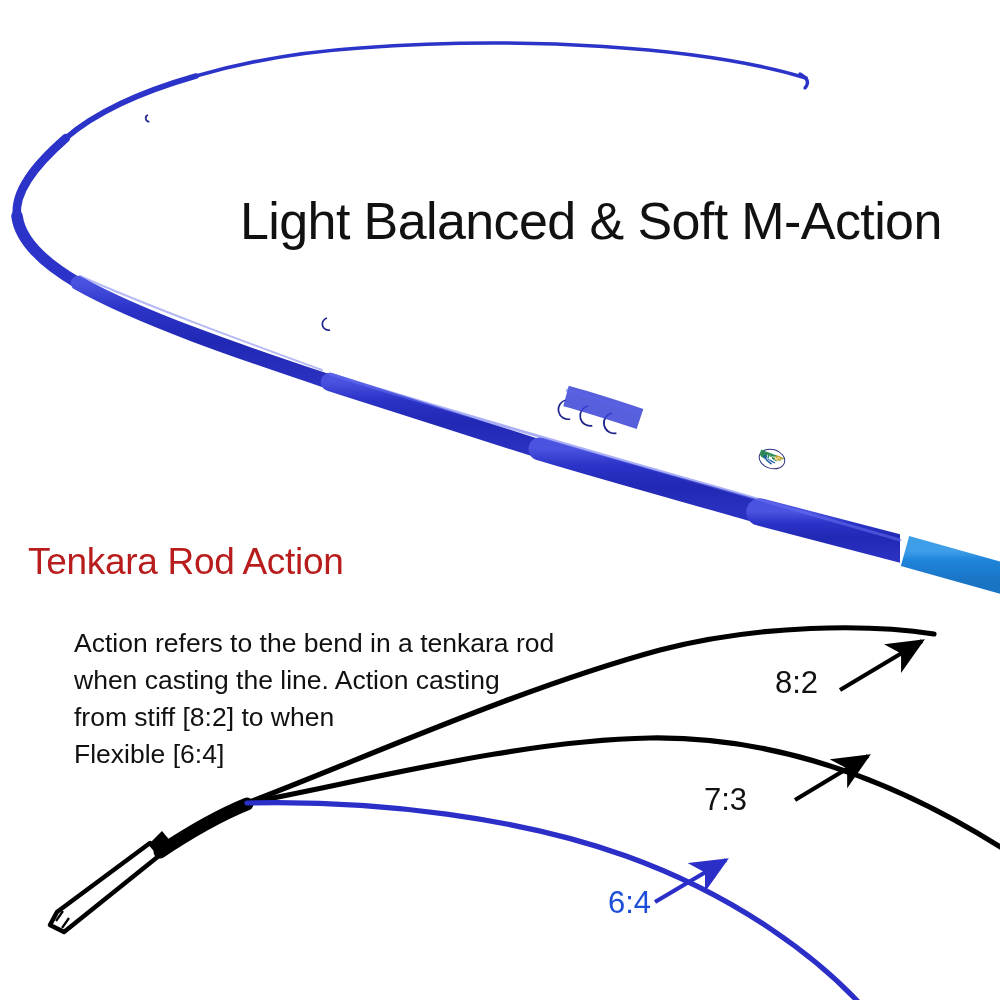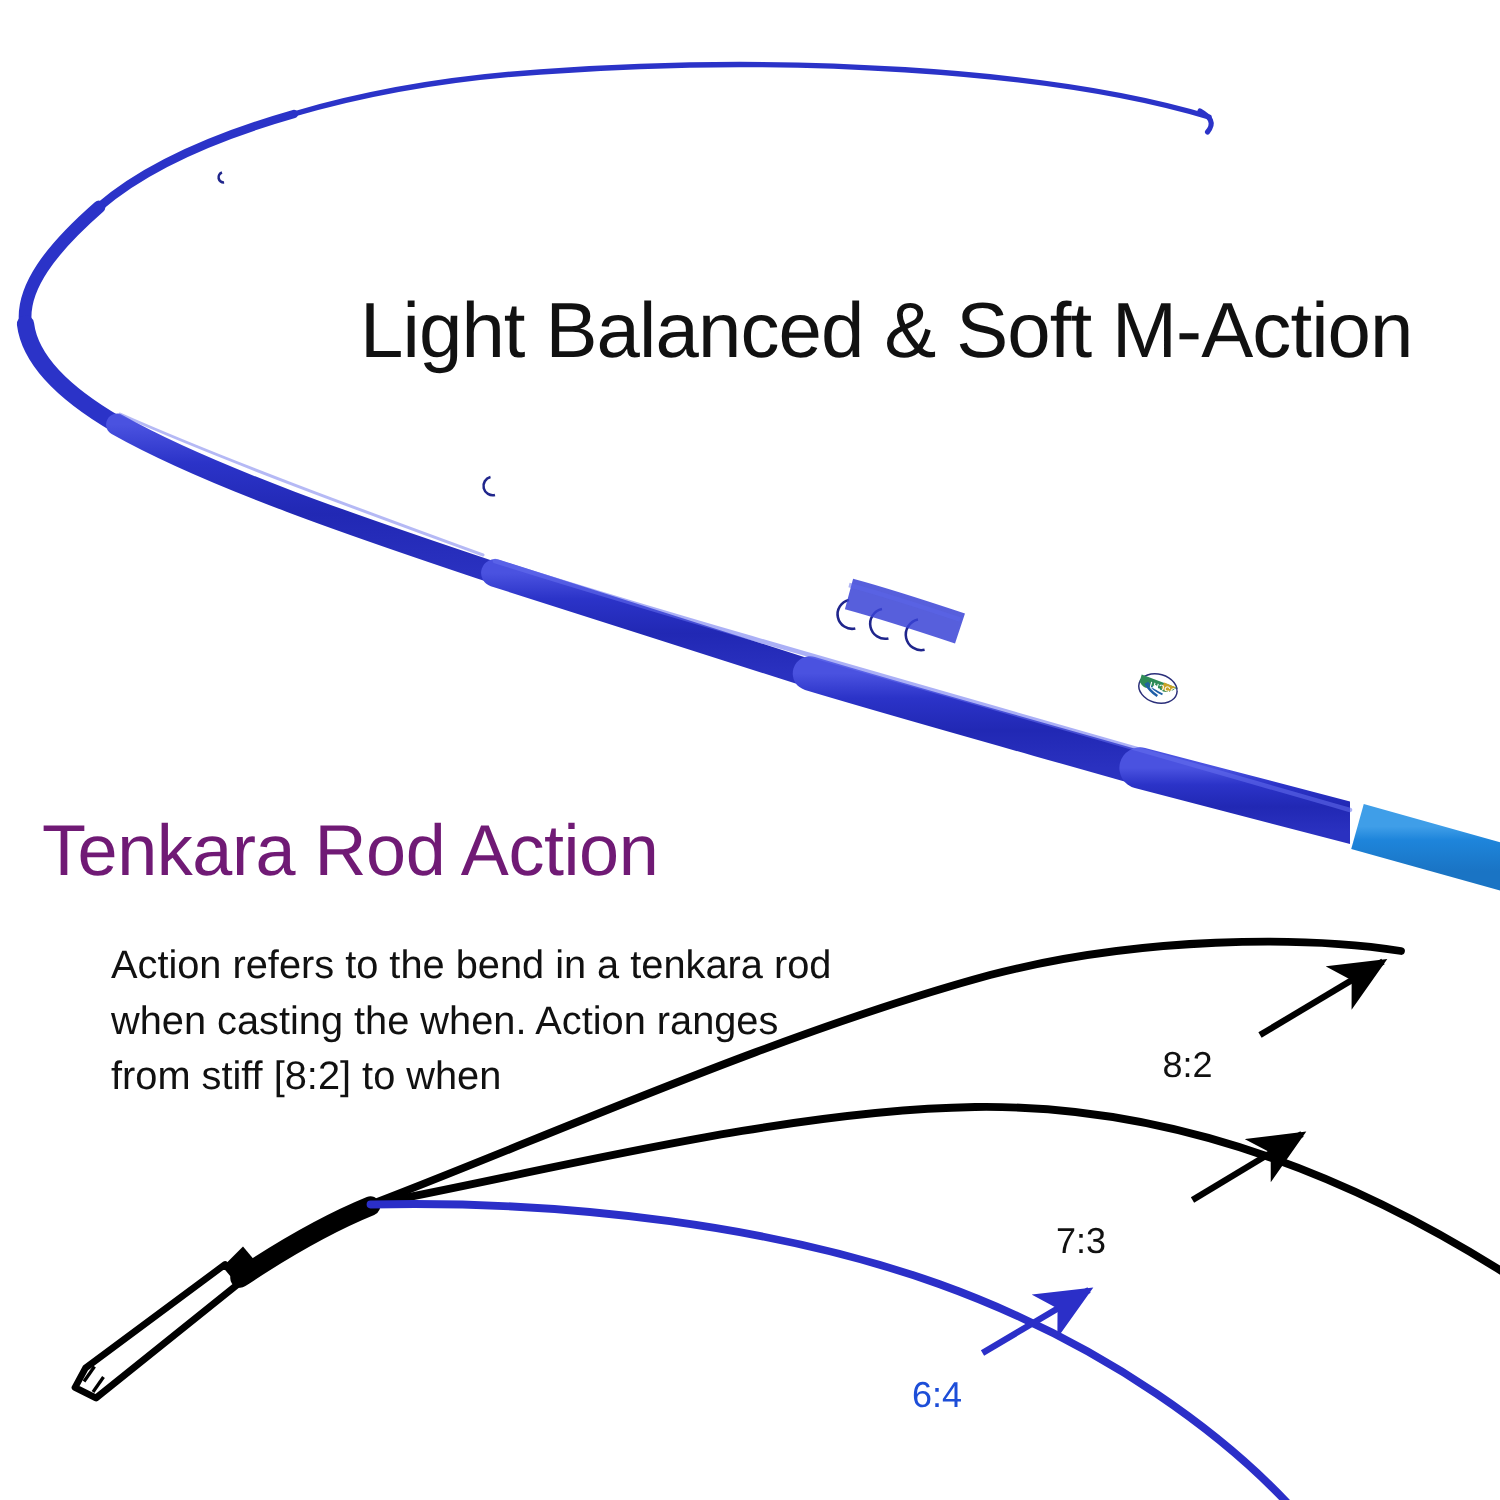--- a/index.html
+++ b/index.html
@@ -39,50 +39,49 @@
     letter-spacing: -0.6px;
     white-space: nowrap;
     pointer-events: none;
   }
   
   .section-title {
     position: absolute;
     left: 28px;
     top: 543px;
     font-family: "Liberation Sans", sans-serif;
-    font-size: 48px;
+    font-size: 37px;
     font-weight: 400;
     line-height: 1.05;
-    color: #701a75;
+    color: #b91c1c;
     letter-spacing: -0.3px;
     white-space: nowrap;
   }
   .body-copy {
     position: absolute;
     left: 48px;
     top: 625px;
     width: 575px;
     font-family: "Liberation Sans", sans-serif;
     font-size: 26.5px;
     font-weight: 400;
     line-height: 37px;
     color: #111111;
     margin-left: 26px;
   }
   .body-copy span { display: block; white-space: nowrap; }
   
   .curve-label {
     position: absolute;
     font-family: "Liberation Sans", sans-serif;
-    font-size: 24px;
+    font-size: 31px;
     font-weight: 400;
     color: #111111;
     white-space: nowrap;
     letter-spacing: 0px;
-    margin-top: 32px;
   }
   #label-82 { left: 775px; top: 665px; }
   #label-73 { left: 704px; top: 782px; }
   #label-64 { left: 608px; top: 885px; color: #1d4ed8; }
 </style>
 </head>
 <body>
 
 <div id="page">
 
@@ -197,21 +196,22 @@
       <line x1="655" y1="902" x2="726" y2="860" stroke="#2b2fc8" stroke-width="4.2" marker-end="url(#arrowBlue)"></line>
     </g>
   </svg>
 
   <div class="headline">Light Balanced &amp; Soft M-Action</div>
 
   <div class="section-title">Tenkara Rod Action</div>
 
   <div class="body-copy">
     <span>Action refers to the bend in a tenkara rod</span>
-    <span>when casting the when. Action ranges</span>
+    <span>when casting the line. Action casting</span>
     <span>from stiff [8:2] to when</span>
+    <span>Flexible [6:4]</span>
   </div>
 
   <div class="curve-label" id="label-82">8:2</div>
   <div class="curve-label" id="label-73">7:3</div>
   <div class="curve-label" id="label-64">6:4</div>
 
 </div>
 
 </body></html>

